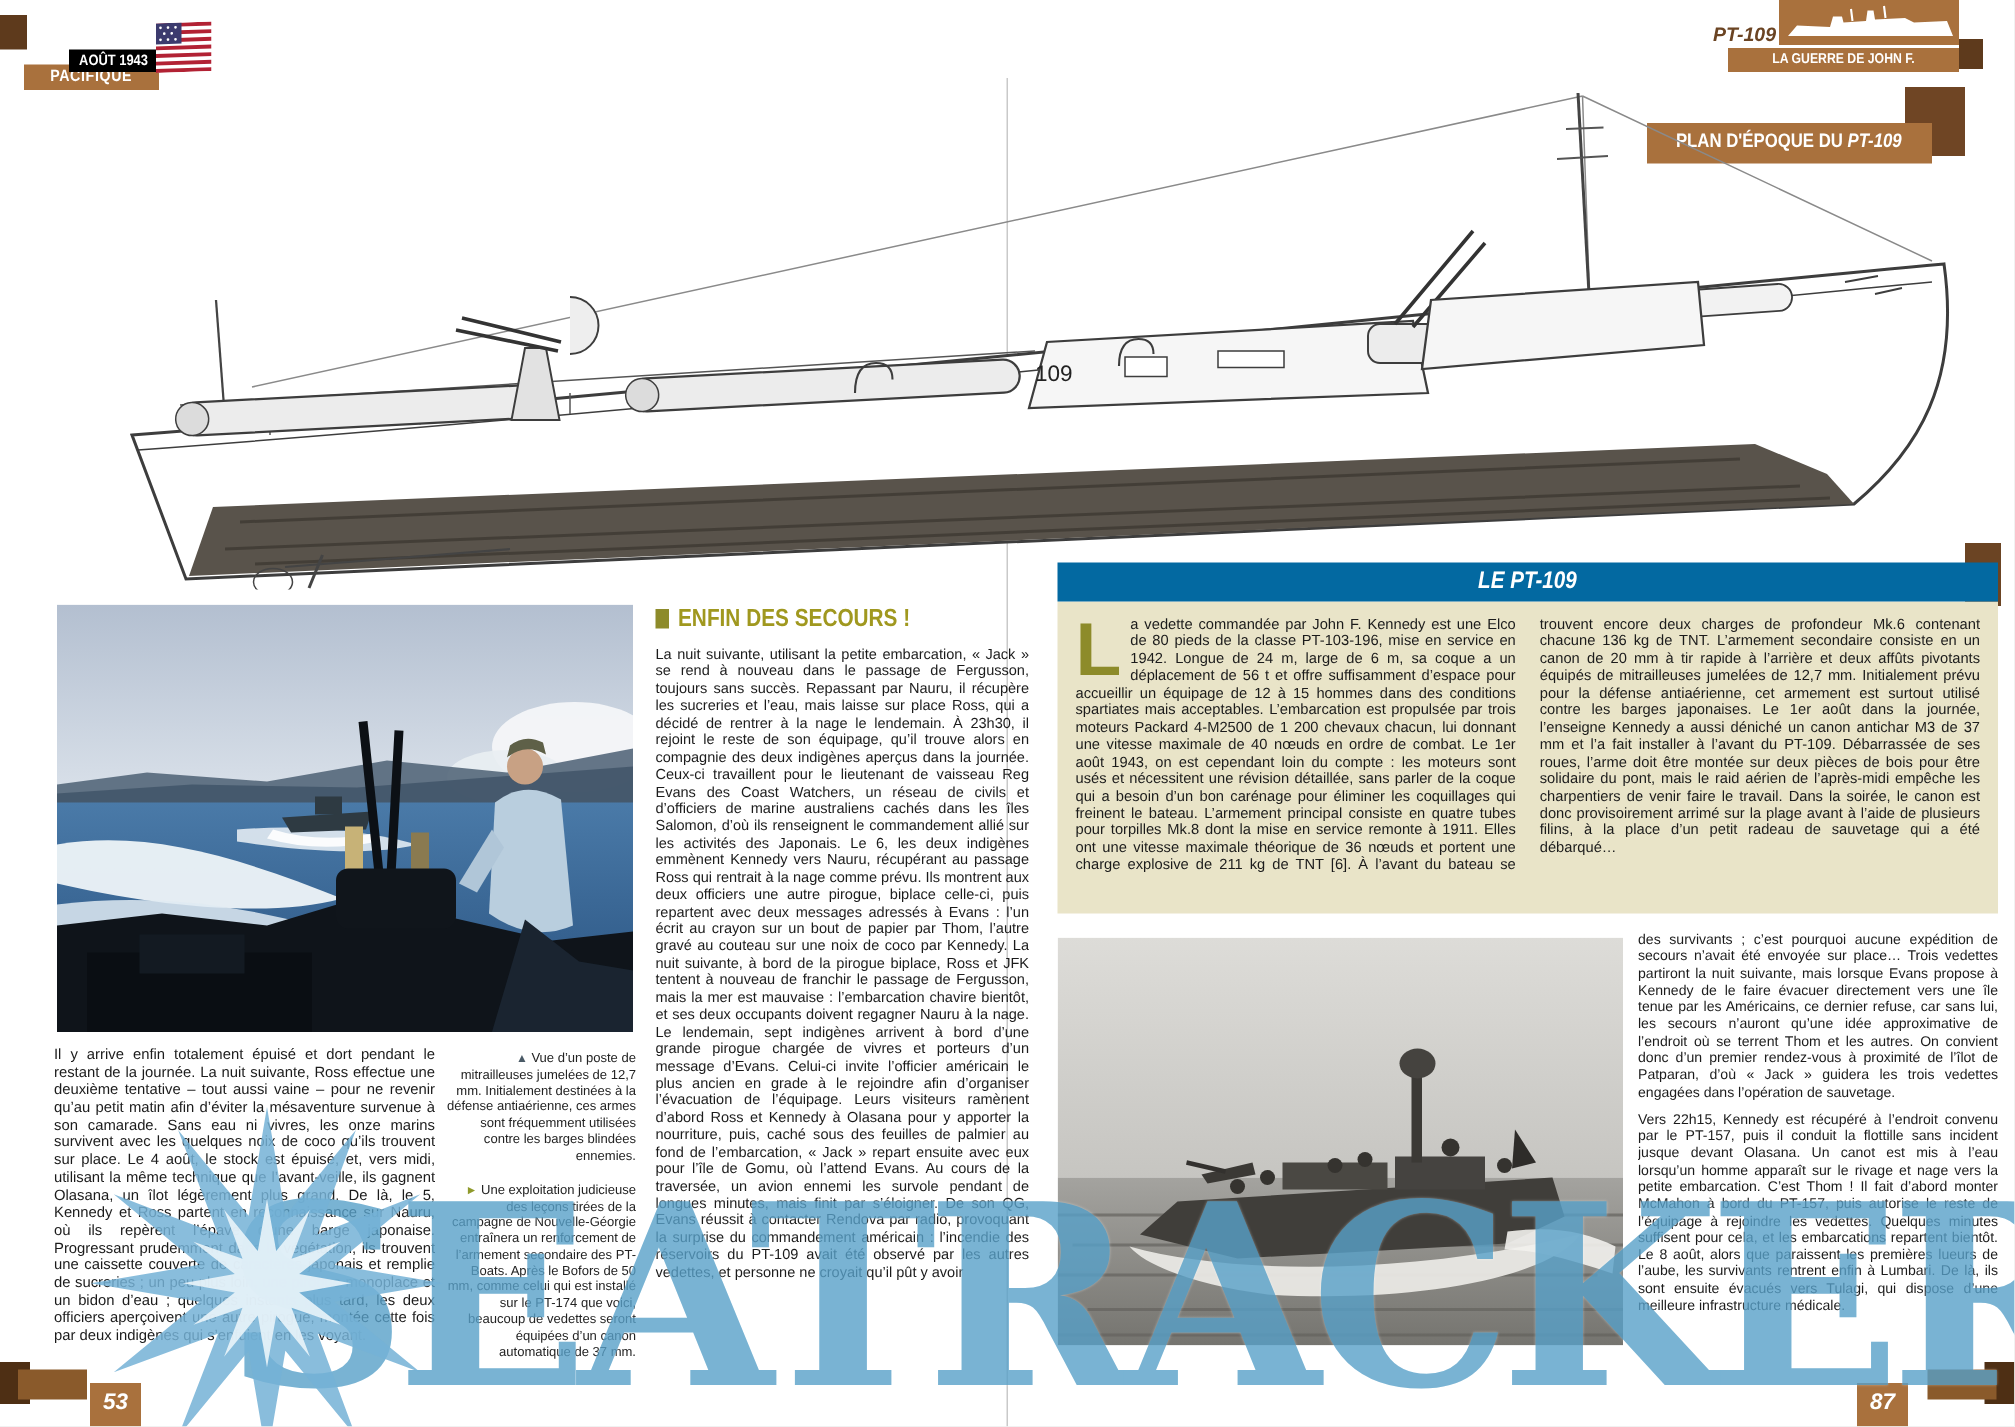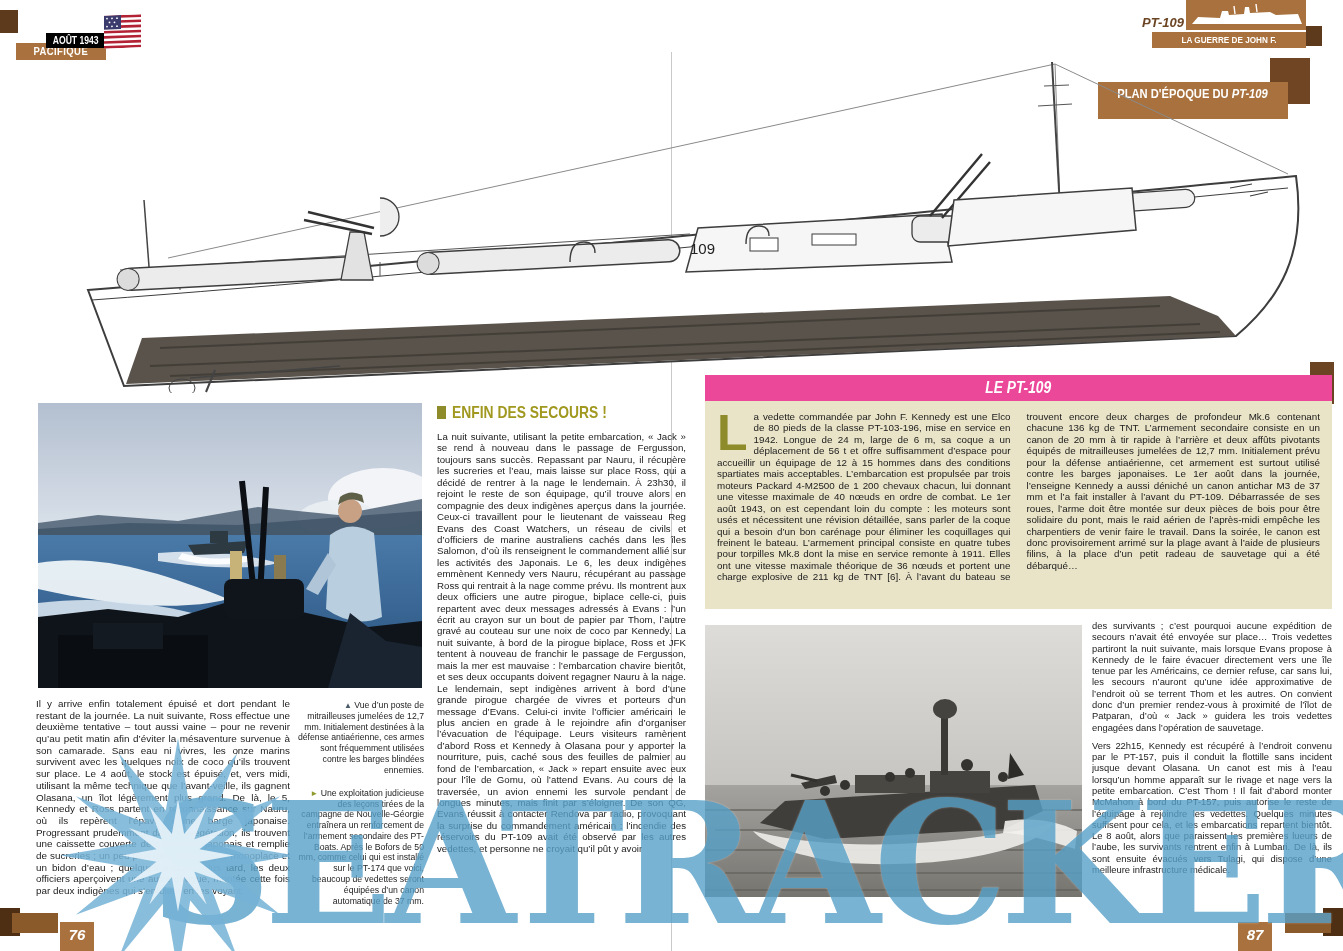--- a/index.html
+++ b/index.html
@@ -15,21 +15,21 @@
   .tag-date{left:46px;top:33px;width:60px;height:15px;background:#000000;font-size:10px;line-height:15px;}
   .fold-l{left:0;top:10px;width:18px;height:23px;background:#5e3a1c;}
   .flag{left:104px;top:15px;width:37px;height:33px;}
   .series-label{left:1128px;top:15px;width:56px;font-size:13px;font-style:italic;font-weight:bold;color:#6b4423;text-align:right;}
   .ship-box{left:1186px;top:0;width:120px;height:30px;background:#a9713d;}
   .guerre-bar{left:1152px;top:32px;width:154px;height:16px;background:#a9713d;font-size:9.5px;line-height:16px;}
   .fold-r{left:1306px;top:26px;width:16px;height:20px;background:#5e3a1c;}
 
   
   .plan-fold{left:1270px;top:58px;width:40px;height:46px;background:#6f4524;}
-  .plan-banner{left:1098px;top:82px;width:190px;height:37px;background:#a9713d;color:#fff;
+  .plan-banner{left:1098px;top:82px;width:190px;height:27px;background:#a9713d;color:#fff;
                font-weight:bold;font-size:13px;line-height:24px;text-align:center;}
   .plan-banner i{font-style:italic;}
 
   
   .photo{overflow:hidden;}
   .photo-left{left:38px;top:403px;width:384px;height:285px;}
   .photo-right{left:705px;top:625px;width:377px;height:272px;}
 
   
   .body-txt{font-size:9.7px;line-height:1.18;text-align:justify;color:#1b1b1b;}
@@ -38,21 +38,21 @@
   .caption+.caption{margin-top:12px;}
   .mk-up{color:#4a5a66;font-size:8px;}
   .mk-right{color:#8f9a2b;font-size:8px;}
   .section-head{left:437px;top:403px;width:250px;display:flex;align-items:center;gap:6px;}
   .sq{width:9px;height:13px;background:#8d8b2a;flex:0 0 auto;}
   .section-title{font-size:16.5px;font-weight:bold;color:#a0981f;white-space:nowrap;transform:scaleX(.84);transform-origin:left center;}
   .colc{left:437px;top:431px;width:249px;height:516px;overflow:hidden;}
 
   
   .box{left:705px;top:375px;width:627px;}
-  .box-bar{position:relative;height:26px;background:#ec4899;text-align:center;z-index:1;}
+  .box-bar{position:relative;height:26px;background:#0369a1;text-align:center;z-index:1;}
   .box-bar span{color:#fff;font-weight:bold;font-style:italic;font-size:16px;line-height:26px;}
   .box-body{background:#e9e4c8;padding:10px 12px 6px 12px;}
   .box-cols{column-count:2;column-gap:16px;height:192px;font-size:9.8px;line-height:1.17;text-align:justify;}
   .dropcap{float:left;font-size:50px;line-height:.82;font-weight:bold;color:#8d8b2a;padding:2px 6px 0 0;}
   .footnote{padding:4px 2px 8px 150px;text-align:right;font-size:8.4px;line-height:1.3;color:#b5653c;}
   .box-fold{left:1310px;top:362px;width:24px;height:42px;background:#6b4423;z-index:0;}
 
   .colr{left:1092px;top:620px;width:240px;height:290px;overflow:hidden;font-size:9.4px;line-height:1.2;}
   .colr p{margin:0 0 7px 0;}
 
@@ -290,21 +290,21 @@
     </svg>
   </div>
 
   <div class="abs body-txt colr">
     <p>des survivants ; c’est pourquoi aucune expédition de secours n’avait été envoyée sur place… Trois vedettes partiront la nuit suivante, mais lorsque Evans propose à Kennedy de le faire évacuer directement vers une île tenue par les Américains, ce dernier refuse, car sans lui, les secours n’auront qu’une idée approximative de l’endroit où se terrent Thom et les autres. On convient donc d’un premier rendez-vous à proximité de l’îlot de Patparan, d’où « Jack » guidera les trois vedettes engagées dans l’opération de sauvetage.</p>
     <p>Vers 22h15, Kennedy est récupéré à l’endroit convenu par le PT-157, puis il conduit la flottille sans incident jusque devant Olasana. Un canot est mis à l’eau lorsqu’un homme apparaît sur le rivage et nage vers la petite embarcation. C’est Thom ! Il fait d’abord monter McMahon à bord du PT-157, puis autorise le reste de l’équipage à rejoindre les vedettes. Quelques minutes suffisent pour cela, et les embarcations repartent bientôt. Le 8 août, alors que paraissent les premières lueurs de l’aube, les survivants rentrent enfin à Lumbari. De là, ils sont ensuite évacués vers Tulagi, qui dispose d’une meilleure infrastructure médicale.</p>
   </div>
 
   <div class="abs ribfold ribfold-l"></div>
   <div class="abs rib rib-l"></div>
-  <div class="abs pgbox pg-l">76</div>
+  <div class="abs pgbox pg-l">53</div>
   <div class="abs ribfold ribfold-r"></div>
   <div class="abs rib rib-r"></div>
   <div class="abs pgbox pg-r">87</div>
 
   <div class="abs wm-star">
     <svg width="380" height="235" viewBox="0 0 360 230">
       <polygon opacity=".85" fill="#74b2d6" points="295,115 224,127 280,173 213,148 238,215 192,159 180,230 168,159 122,215 148,148 80,173 136,127 65,115 136,103 80,57 148,83 122,15 168,71 180,0 192,71 238,15 213,83 280,57 224,103"></polygon>
       <polygon opacity=".9" fill="#eaf4fa" points="235,115 201,121 228,142 196,131 208,163 186,136 180,170 174,136 152,163 164,131 132,142 159,121 125,115 159,109 132,88 164,99 152,67 174,94 180,60 186,94 208,67 196,99 228,88 201,109"></polygon>
     </svg>
   </div>

